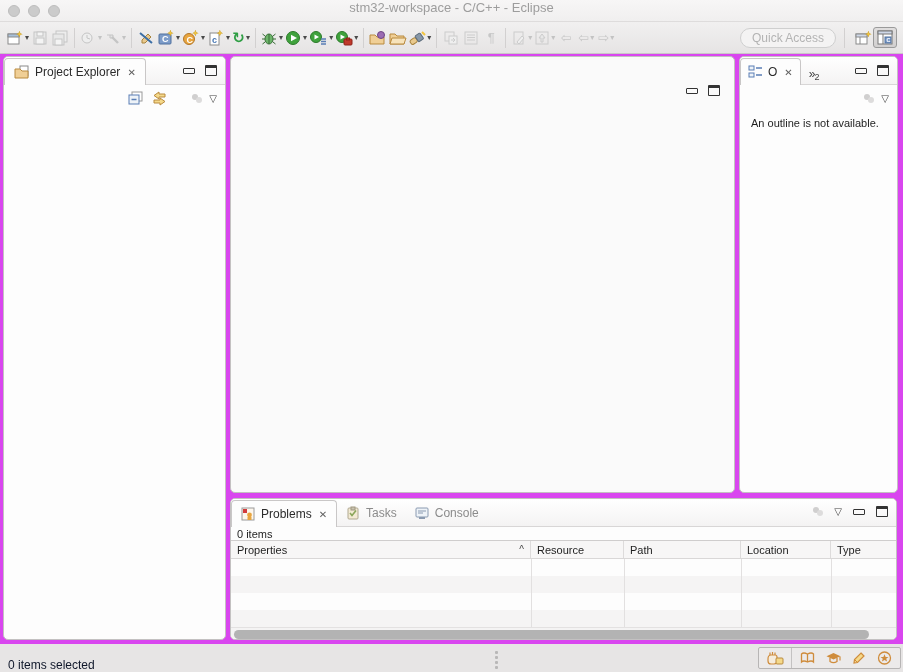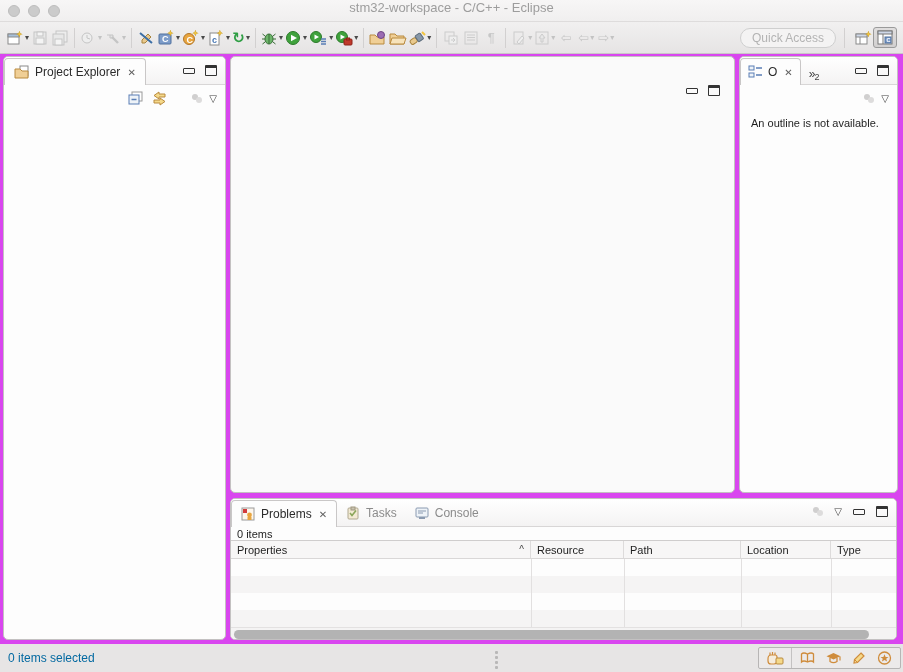--- a/index.html
+++ b/index.html
@@ -74,21 +74,21 @@
   .tbody { position:relative; height:68px; }
   .tr { height:17px; }
   .tr.alt { background:#f5f4f4; }
   .colsep { position:absolute; top:0; width:1px; height:68px; background:#e2e0e0; }
   .hscroll { position:relative; height:14px; border-top:1px solid #e3e1e1; background:#f4f3f3; }
   .hthumb { position:absolute; left:3px; top:2px; width:635px; height:9px;
     background:#b3b3b3; border-radius:5px; }
 
   
   .statusbar { position:absolute; left:0; bottom:0; width:903px; height:28px;
-    background:#e7e5e5; display:flex; align-items:center; font-size:12px; color:#0369a1; }
+    background:#e7e5e5; display:flex; align-items:flex-end; font-size:12px; color:#0f172a; }
   .status-text { margin-left:8px; }
   .grip { display:flex; flex-direction:column; gap:2px; }
   .grip i { width:3px; height:3px; background:#b9b7b7; display:block; border-radius:1px; }
   .grip-center { position:absolute; left:495px; top:7px; }
   .grip-right { position:absolute; right:122px; top:7px; }
   .trim-group { position:absolute; right:2px; top:3px; height:22px; display:flex;
     border:1px solid #b7b5b5; border-radius:2px; background:#eceaea; align-items:center; }
   .trim-cell { display:flex; align-items:center; gap:9px; padding:0 7px; height:100%; }
   .trim-cell + .trim-cell { border-left:1px solid #c4c2c2; }
 

